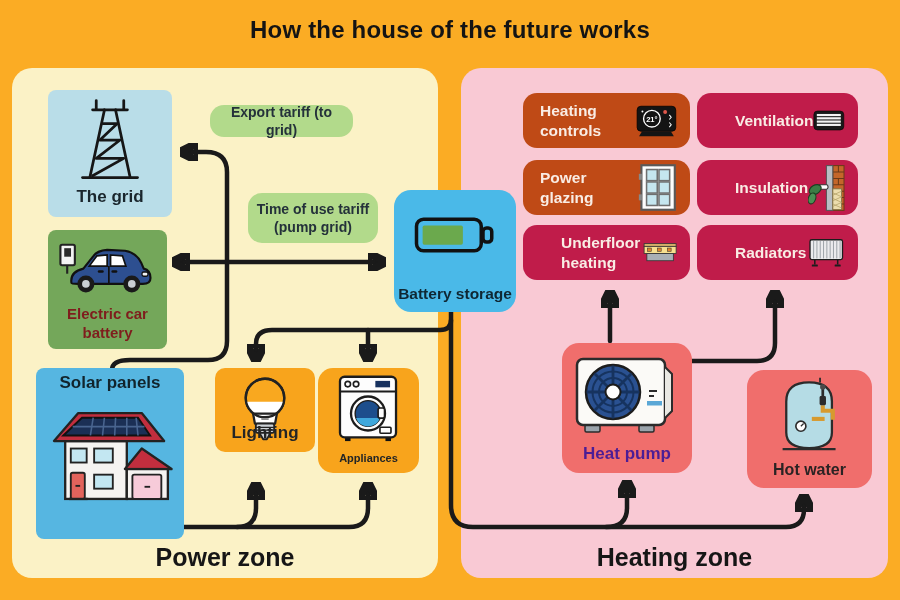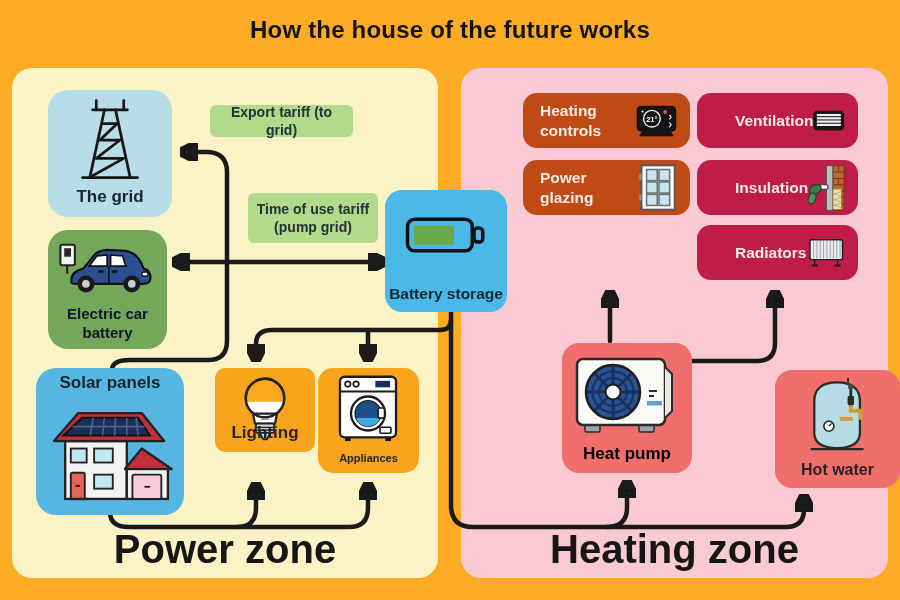--- a/index.html
+++ b/index.html
@@ -4,43 +4,43 @@
 <style>
   html,body{margin:0;padding:0;}
   body{background:#fbac24;font-family:"Liberation Sans",sans-serif;}
   .stage{position:relative;width:900px;height:600px;background:var(--outer_bg,#fbac24);overflow:hidden;}
   .title{position:absolute;top:16px;left:0;width:100%;text-align:center;
          font-size:24px;font-weight:800;color:#141414;letter-spacing:.2px;}
   .panel{position:absolute;top:68px;height:510px;border-radius:20px;z-index:1;}
   .panel.power{left:12px;width:426px;background:var(--power_bg,#fbf2c6);}
   .panel.heating{left:461px;width:427px;background:var(--heating_bg,#f9c9d4);}
   .zone-label{position:absolute;bottom:6px;left:0;width:100%;text-align:center;
-              font-size:40px;font-weight:800;color:#161616;}
+              font-size:25px;font-weight:800;color:#161616;}
   .wires{position:absolute;left:0;top:0;z-index:2;pointer-events:none;}
   .wires path{stroke:var(--line,#1a1a1a);stroke-width:4.5;fill:none;stroke-linecap:round;stroke-linejoin:round;}
-  .node{position:absolute;z-index:3;border-radius:20px;}
+  .node{position:absolute;z-index:3;border-radius:8px;}
   .node .nlabel{position:absolute;left:0;width:100%;text-align:center;color:#1a262d;
                 font-weight:600;line-height:1.22;}
   .node svg.ic{position:absolute;}
   .hbox{position:absolute;z-index:3;height:55px;border-radius:14px;box-sizing:border-box;
         display:flex;align-items:center;justify-content:space-between;padding:0 13px 0 17px;}
   .hbox.rust{background:var(--rust,#bf4a16);}
   .hbox.crimson{background:var(--crimson,#c01c4a);padding-left:38px;}
   .hbox .hlabel{color:var(--light_text,#f9ece4);font-size:15.5px;font-weight:600;line-height:1.25;max-width:98px;}
-  .pill{position:absolute;z-index:3;background:var(--pill,#b2da8b);border-radius:6px;
+  .pill{position:absolute;z-index:3;background:var(--pill,#b2da8b);border-radius:14px;
         display:flex;align-items:center;justify-content:center;text-align:center;
         color:#24313a;font-size:14px;font-weight:600;line-height:1.3;box-sizing:border-box;padding:2px 8px;}
   .grid-box{left:48px;top:90px;width:124px;height:127px;background:var(--grid_box,#b9dde8);}
   .car-box{left:48px;top:230px;width:119px;height:119px;background:var(--car_box,#74a75a);}
-  .solar-box{left:36px;top:368px;width:148px;height:147px;background:var(--solar_box,#56b6e1);}
+  .solar-box{left:36px;top:368px;width:148px;height:171px;background:var(--solar_box,#56b6e1);}
   .light-box{left:215px;top:368px;width:100px;height:84px;background:var(--appl_box,#f8a41c);border-radius:10px;}
   .appl-box{left:318px;top:368px;width:101px;height:105px;background:var(--appl_box,#f8a41c);border-radius:15px;}
-  .batt-box{left:385px;top:190px;width:122px;height:122px;background:var(--battery_box,#4ab9e8);border-radius:17px;}
+  .batt-box{left:394px;top:190px;width:122px;height:122px;background:var(--battery_box,#4ab9e8);border-radius:17px;}
   .pump-box{left:562px;top:343px;width:130px;height:130px;background:var(--salmon,#f06e6c);border-radius:17px;}
-  .water-box{left:747px;top:370px;width:125px;height:118px;background:var(--salmon,#f06e6c);border-radius:17px;margin-left:28px;}
+  .water-box{left:747px;top:370px;width:125px;height:118px;background:var(--salmon,#f06e6c);border-radius:17px;}
 </style>
 </head>
 <body>
 
 <div class="stage">
 
   <div class="title">How the house of the future works</div>
 
   <div class="panel power">
     <div class="zone-label">Power zone</div>
@@ -89,21 +89,21 @@
       <path d="M63,20 L77,21 L81,33 L63,33 Z" fill="#fff" stroke="#111" stroke-width="2"></path>
       <path d="M61,33 V53" stroke="#111" stroke-width="2"></path>
       <rect x="48" y="38" width="7" height="3" rx="1.5" fill="#111"></rect>
       <rect x="64" y="38" width="7" height="3" rx="1.5" fill="#111"></rect>
       <rect x="100" y="40" width="7" height="5" rx="2" fill="#f2f2f2" stroke="#111" stroke-width="1.5"></rect>
       <circle cx="34" cy="54" r="10" fill="#1a1a1a"></circle>
         <circle cx="34" cy="54" r="4.5" fill="#c9ced3"></circle>
       <circle cx="88" cy="54" r="10" fill="#1a1a1a"></circle>
         <circle cx="88" cy="54" r="4.5" fill="#c9ced3"></circle>
     </svg>
-    <div class="nlabel" style="bottom:7px;font-size:15px;color:#0f172a">Electric car battery</div>
+    <div class="nlabel" style="bottom:7px;font-size:15px;color:#7f1d1d">Electric car battery</div>
   </div>
 
   <div class="pill" style="left:210px;top:105px;width:143px;height:32px">Export tariff (to grid)</div>
   <div class="pill" style="left:248px;top:193px;width:130px;height:50px">Time of use tariff (pump grid)</div>
 
   <div class="node solar-box">
     <div class="nlabel" style="top:5px;font-size:17px;color:#11242c">Solar panels</div>
     <svg class="ic" style="left:4px;top:32px" width="140" height="112" viewBox="0 0 140 120">
       <rect x="22" y="44" width="66" height="62" fill="#f5f3f1" stroke="#222" stroke-width="2.5"></rect>
       <polygon points="86,74 104,52 136,74" fill="#c22e3e" stroke="#222" stroke-width="2.5" stroke-linejoin="round"></polygon>
@@ -217,20 +217,33 @@
       </g>
       <rect x="23" y="1" width="8" height="56" fill="#b9bec4" stroke="#555" stroke-width="1.3"></rect>
       <rect x="31" y="30" width="11" height="26" fill="#ecddad" stroke="#857344" stroke-width="1.2"></rect>
       <path d="M31,35 l11,5 M31,42 l11,5 M31,49 l11,5 M42,33 l-11,5 M42,40 l-11,5 M42,47 l-11,5" stroke="#b5a36a" stroke-width="1" fill="none"></path>
       <rect x="13" y="25" width="12" height="5.5" rx="2" fill="#fff" stroke="#333" stroke-width="1.4"></rect>
       <ellipse cx="9" cy="31" rx="8" ry="5.5" fill="#3c7d45" stroke="#1d4023" stroke-width="1.4" transform="rotate(-30 9 31)"></ellipse>
       <ellipse cx="5" cy="42" rx="4.5" ry="7" fill="#4a9153" stroke="#1d4023" stroke-width="1.4" transform="rotate(20 5 42)"></ellipse>
     </svg>
   </div>
 
+  <div class="hbox crimson" style="left:523px;top:225px;width:167px">
+    <span class="hlabel">Underfloor heating</span>
+    <svg width="58" height="36" viewBox="0 0 62 40">
+      <rect x="2" y="3" width="58" height="5" fill="#d9b36a" stroke="#333" stroke-width="1.5"></rect>
+      <rect x="2" y="8" width="58" height="13" fill="#f7df8e" stroke="#333" stroke-width="1.5"></rect>
+      <g fill="#e0862c" stroke="#333" stroke-width="1">
+        <rect x="8" y="11" width="7" height="6"></rect>
+          <rect x="26" y="11" width="7" height="6"></rect>
+          <rect x="44" y="11" width="7" height="6"></rect>
+      </g>
+      <rect x="7" y="21" width="48" height="13" fill="#a9afb5" stroke="#333" stroke-width="1.5"></rect>
+    </svg>
+  </div>
 
   <div class="hbox crimson" style="left:697px;top:225px;width:161px">
     <span class="hlabel">Radiators</span>
     <svg width="58" height="44" viewBox="0 0 64 48">
       <path d="M13,34 V43 M51,34 V43" stroke="#1c1c1c" stroke-width="2.5"></path>
       <rect x="8" y="43" width="10" height="3.5" rx="1" fill="#1c1c1c"></rect>
         <rect x="46" y="43" width="10" height="3.5" rx="1" fill="#1c1c1c"></rect>
       <rect x="5" y="2" width="54" height="33" rx="3" fill="#ebebed" stroke="#1c1c1c" stroke-width="2.2"></rect>
       <path d="M11,4 V33 M16.5,4 V33 M22,4 V33 M27.5,4 V33 M33,4 V33 M38.5,4 V33 M44,4 V33 M49.5,4 V33 M55,4 V33" stroke="#9aa0a6" stroke-width="1.6"></path>
     </svg>
@@ -243,21 +256,21 @@
       <rect x="4" y="6" width="88" height="66" rx="6" fill="#fbfaf7" stroke="#2b2b2b" stroke-width="2.5"></rect>
       <path d="M92,14 L99,21 V58 L92,65" fill="#e9e8e3" stroke="#2b2b2b" stroke-width="2"></path>
       <circle cx="40" cy="39" r="27" fill="#2a5191" stroke="#1c1c1c" stroke-width="2.5"></circle>
       <circle cx="40" cy="39" r="20.5" fill="none" stroke="#16335f" stroke-width="2"></circle>
       <circle cx="40" cy="39" r="14" fill="none" stroke="#16335f" stroke-width="2"></circle>
       <path d="M40,12.5 V65.5 M13.5,39 H66.5 M21.5,20.5 L58.5,57.5 M58.5,20.5 L21.5,57.5" stroke="#16335f" stroke-width="2.8"></path>
       <circle cx="40" cy="39" r="7.5" fill="#fff" stroke="#1c1c1c" stroke-width="2"></circle>
       <path d="M76,38 h8 M76,43 h5" stroke="#2b2b2b" stroke-width="1.8"></path>
       <rect x="74" y="48" width="15" height="4.5" fill="#5aa7d6"></rect>
     </svg>
-    <div class="nlabel" style="bottom:8px;font-size:17px;color:#000000">Heat pump</div>
+    <div class="nlabel" style="bottom:8px;font-size:17px;color:#4c1d95">Heat pump</div>
   </div>
 
   <div class="node water-box">
     <svg class="ic" style="left:26px;top:6px" width="74" height="84" viewBox="0 0 76 92">
       <path d="M12,28 Q12,7 37,7 Q62,7 62,28 V62 Q62,79 37,79 Q12,79 12,62 Z" fill="#b5dce5" stroke="#2b2b2b" stroke-width="2.5"></path>
       <path d="M49,7 V2" stroke="#2b2b2b" stroke-width="2"></path>
       <path d="M52,32 v6 h11 v10" stroke="#d79a2f" stroke-width="4.5" fill="none"></path>
       <path d="M40,47 h14" stroke="#d79a2f" stroke-width="4.5"></path>
       <path d="M52,14 V23" stroke="#2b2b2b" stroke-width="3"></path>
       <rect x="48.5" y="22" width="7" height="10" rx="1.5" fill="#2b2b2b"></rect>

